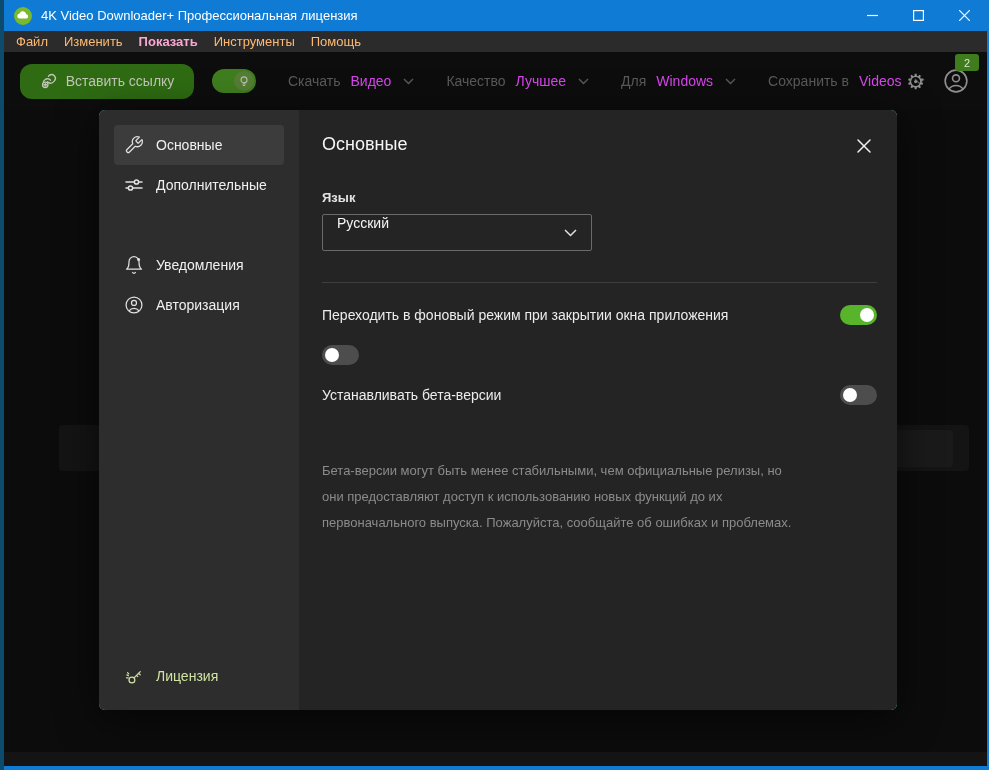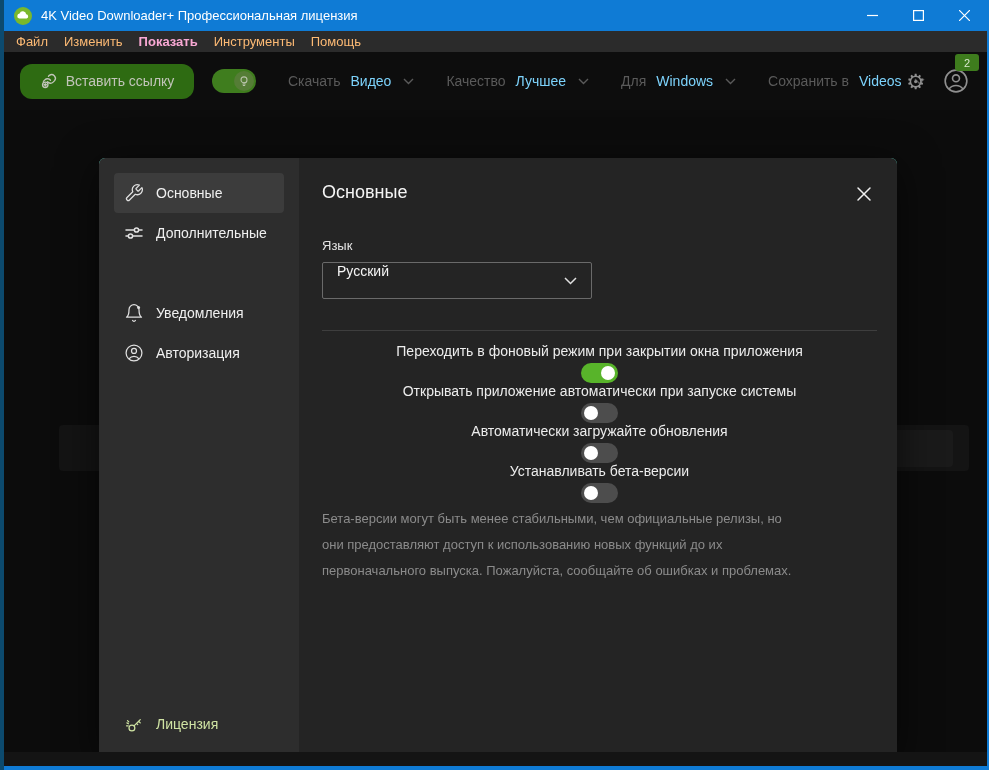--- a/index.html
+++ b/index.html
@@ -21,53 +21,53 @@
   .menu-item { color:#fdba74; font-size:13px; padding:0 8px; line-height:21px; }
   .menu-item.disabled { color:#f9a8d4;font-weight:bold; }
   
   .toolbar { position:absolute; left:0; top:52px; right:0; height:58px; background:#0d0d0d; display:flex; align-items:center; }
   .paste-btn { margin-left:16px; width:174px; height:35px; background:#2e6b12; border:none; border-radius:12px;
     color:#c2c5ba; font-size:14px; font-family:inherit; display:flex; align-items:center; justify-content:center; gap:8px; }
   .smart-toggle { margin-left:18px; width:44px; height:24px; border-radius:12px; background:#3f7d1e; position:relative; }
   .smart-knob { position:absolute; right:2px; top:2px; width:20px; height:20px; border-radius:50%; background:#557d36; display:flex; align-items:center; justify-content:center; }
   .tb-group { display:flex; align-items:baseline; gap:10px; margin-left:32px; }
   .tb-label { color:#5a5a5a; font-size:14px; }
-  .tb-value { color:#7dd3fc; font-size:14px; }
+  .tb-value { color:#d946ef; font-size:14px; }
   .tb-chev { align-self:center; margin-left:2px; }
   .tb-right { position:absolute; right:18px; top:0; height:58px; display:flex; align-items:center; gap:18px; }
   .gear { color:#8f8f8f; font-size:21px; line-height:1; }
   .account-wrap { position:relative; width:26px; height:26px; }
   .badge { position:absolute; right:-10px; top:-14px; min-width:24px; height:17px; background:#3e7c1d; border-radius:3px;
     color:#d9e8cf; font-size:11px; display:flex; align-items:center; justify-content:center; }
   
   .bg-bar { position:absolute; left:55px; right:18px; top:425px; height:46px; background:#141414; border-radius:4px; }
   .home-icon { position:absolute; left:131px; top:437px; }
   .bg-search { position:absolute; right:34px; top:430px; width:140px; height:37px; background:#1a1a1a; border-radius:4px;
     display:flex; align-items:center; color:#4f4f4f; font-size:14px; padding-left:34px; }
   
   .dialog { position:absolute; left:95px; top:110px; width:798px; height:600px; border-radius:6px; overflow:hidden;
-    background:#5eead4; box-shadow:0 8px 40px rgba(0,0,0,.6);margin-top:48px; }
+    background:#5eead4; box-shadow:0 8px 40px rgba(0,0,0,.6); }
   .dlg-sidebar { position:absolute; left:0; top:0; width:200px; height:600px; background:#2d2d2d; }
   .side-item { position:absolute; left:15px; width:170px; height:40px; border-radius:4px; display:flex; align-items:center; }
   .side-item.selected { background:#3c3c3c; }
   .side-item .s-icon { position:absolute; left:10px; width:20px; height:20px; display:flex; }
   .side-item .s-label { position:absolute; left:42px; color:#f0f0f0; font-size:14px; white-space:nowrap; }
   .license-item { position:absolute; left:15px; bottom:14px; width:170px; height:40px; display:flex; align-items:center; }
   .license-item .s-icon { position:absolute; left:10px; width:20px; height:20px; display:flex; }
   .license-item .s-label { position:absolute; left:42px; color:#cfe3a3; font-size:14px; }
   .dlg-main { position:absolute; left:200px; top:0; width:598px; height:600px; background:#242424; }
   .dlg-title { position:absolute; left:23px; top:24px; color:#f5f5f5; font-size:18px; font-weight:400; }
   .dlg-close { position:absolute; right:24px; top:27px; width:18px; height:18px; display:flex; }
-  .lang-label { position:absolute; left:23px; top:80px; color:#e3e3e3; font-size:13px; }
+  .lang-label { position:absolute; left:23px; top:80px; color:#e3e3e3; font-size:13px;font-weight:bold; }
   .lang-select { position:absolute; left:23px; top:104px; width:270px; height:37px; border:1px solid #6a6a6a; border-radius:2px;
     display:flex; align-items:flex-start; padding-left:14px; color:#f5f5f5; font-size:14px; }
   .lang-chev { position:absolute; right:14px; top:14px; }
   .divider { position:absolute; left:23px; right:20px; top:172px; height:1px; background:#3e3e3e; }
   .toggle-rows { position:absolute; left:23px; right:20px; top:185px; }
-  .t-row { height:40px; display:flex; align-items:center; justify-content:space-between;flex-direction:column; }
+  .t-row { height:40px; display:flex; align-items:center; justify-content:space-between; }
   .t-label { color:#ededed; font-size:14px; }
   .toggle { width:37px; height:20px; border-radius:10px; background:#4d4d4d; position:relative; flex:none; }
   .toggle .knob { position:absolute; left:3px; top:3px; width:14px; height:14px; border-radius:50%; background:#fff; transition:left .1s; }
   .toggle.on { background:#58b42a; }
   .toggle.on .knob { left:20px; }
   .beta-note { position:absolute; left:23px; top:348px; width:480px; color:#8b8b8b; font-size:13px; line-height:26px; }
   
   .footer { position:absolute; left:0; right:0; bottom:4px; height:14px; background:#141414; }
   .bottom-border { position:absolute; left:0; right:0; bottom:0; height:4px; background:#0f7bd5; }
   svg { display:block; }
@@ -256,27 +256,20 @@
       <div class="divider"></div>
 
       <div class="toggle-rows">
         <div class="t-row">
           <span class="t-label">Переходить в фоновый режим при закрытии окна приложения</span>
           <div class="toggle on">
               <div class="knob"></div>
             </div>
         </div>
         <div class="t-row">
-          <span class="t-label">Открывать приложение автоматически при запуске системы</span>
-          <div class="toggle">
-              <div class="knob"></div>
-            </div>
-        </div>
-        <div class="t-row">
-          <span class="t-label">Автоматически загружайте обновления</span>
           <div class="toggle">
               <div class="knob"></div>
             </div>
         </div>
         <div class="t-row">
           <span class="t-label">Устанавливать бета-версии</span>
           <div class="toggle">
               <div class="knob"></div>
             </div>
         </div>

